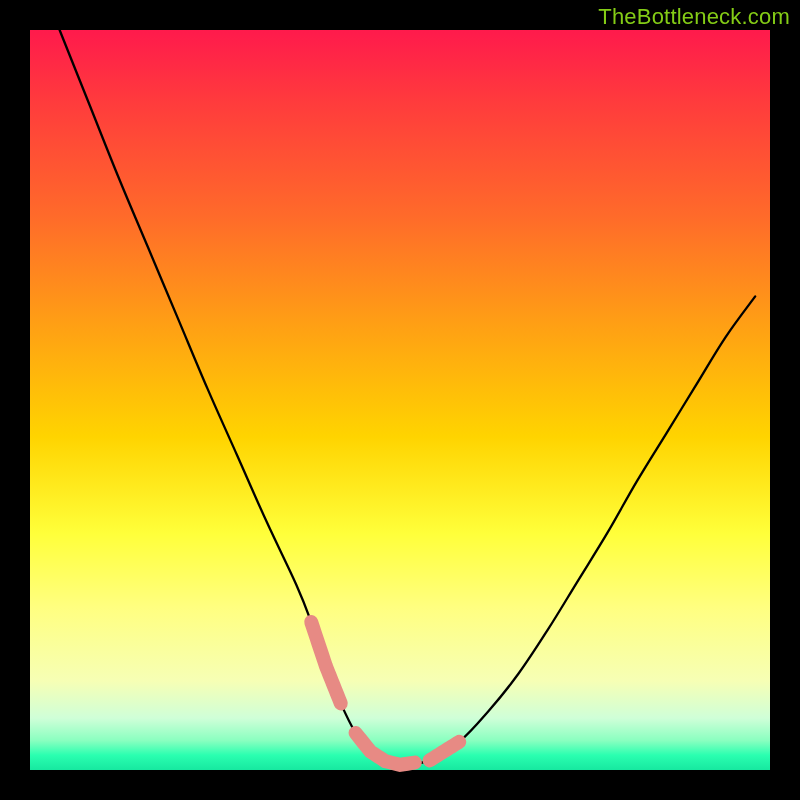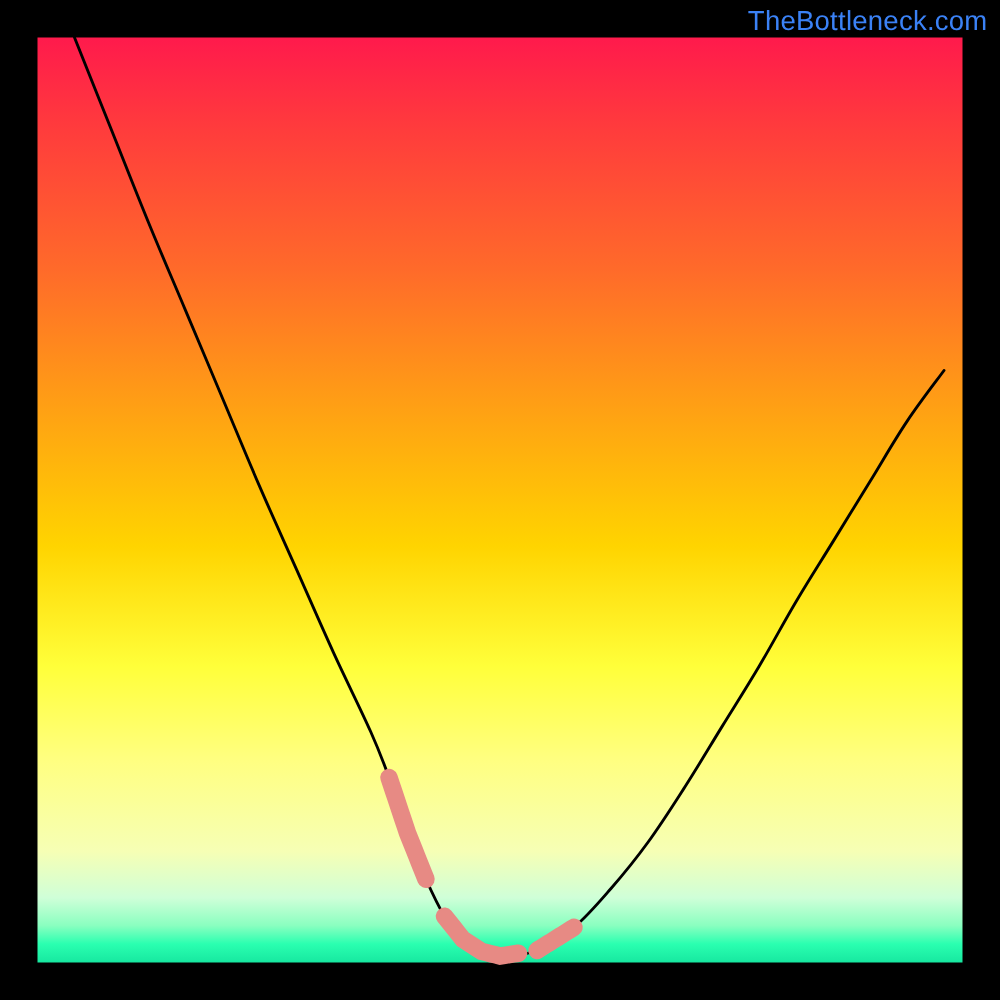--- a/index.html
+++ b/index.html
@@ -30,21 +30,21 @@
       #2affb0 98%,
       #17e8a0 100%
     );
   }
   .watermark {
     position: absolute;
     top: 4px;
     right: 10px;
     font-family: Arial, Helvetica, sans-serif;
     font-size: 22px;
-    color: #3b82f6;
+    color: #84cc16;
     letter-spacing: 0.2px;
     user-select: none;
   }
   svg.overlay {
     position: absolute;
     left: 0; top: 0;
     width: 740px; height: 740px;
     overflow: visible;
   }
   .curve {

